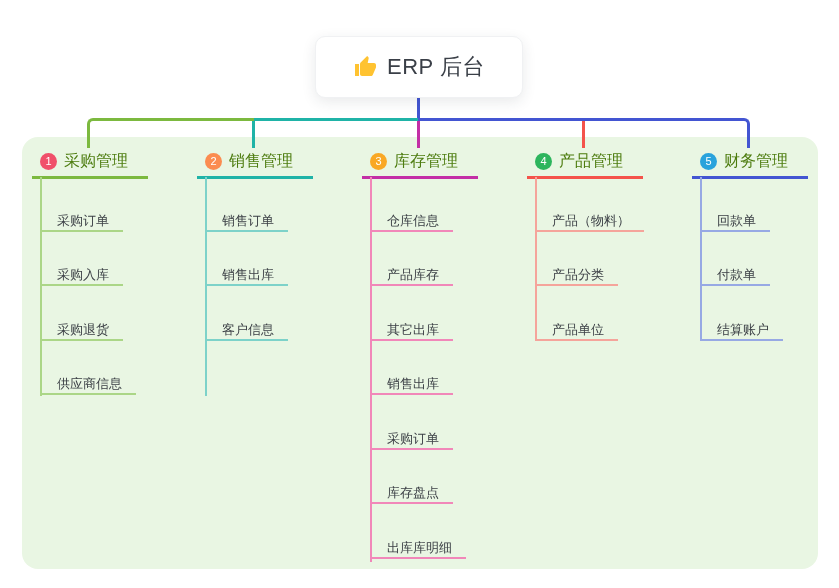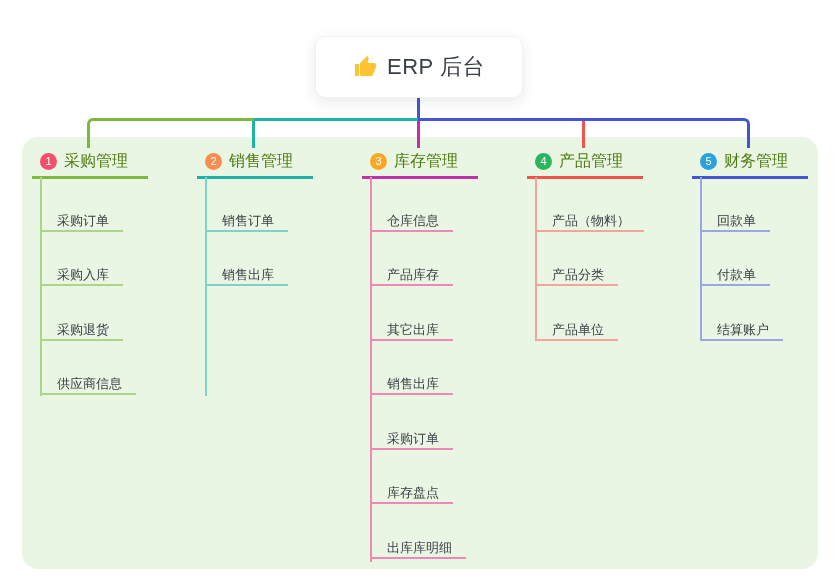--- a/index.html
+++ b/index.html
@@ -120,20 +120,23 @@
       <span class="head-label">销售管理</span>
     </div>
     <div class="spine"></div>
     <div class="kids">
       <div class="kid">
           <span>销售订单</span>
         </div>
       <div class="kid">
           <span>销售出库</span>
         </div>
+      <div class="kid">
+          <span>客户信息</span>
+        </div>
     </div>
   </div>
 
   <div class="branch b3">
     <div class="head">
       <span class="badge">3</span>
       <span class="head-label">库存管理</span>
     </div>
     <div class="spine"></div>
     <div class="kids">

